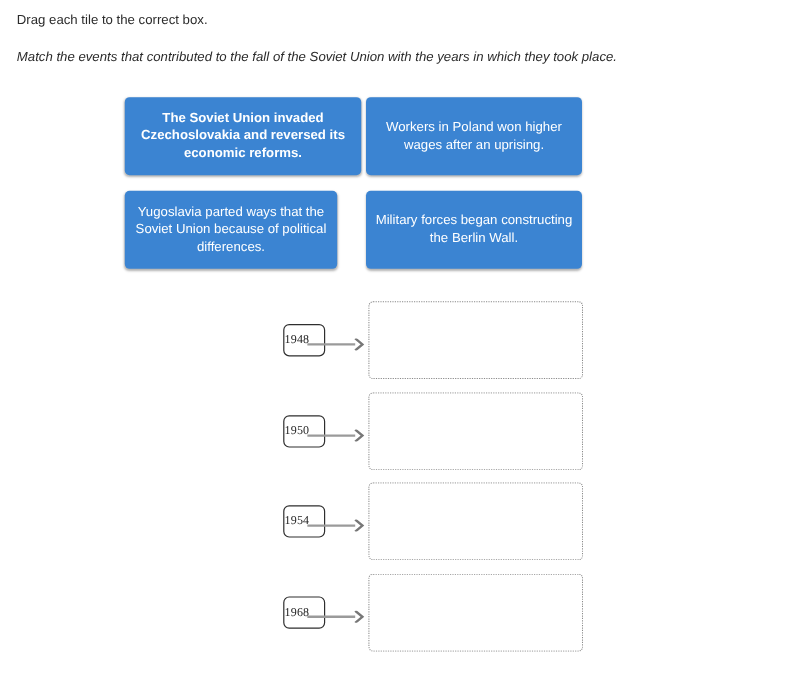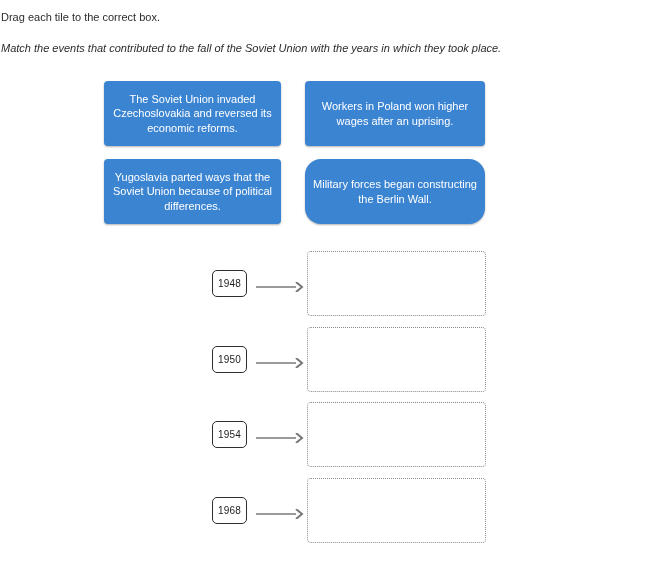--- a/index.html
+++ b/index.html
@@ -13,21 +13,21 @@
     position: relative;
     overflow: hidden;
     font-family: "Liberation Sans", sans-serif;
     color: #222222;
     -webkit-font-smoothing: antialiased;
   }
 
   
   .instruction {
     position: absolute;
-    left: 1px;
+    left: 14px;
     font-size: 11px;
     line-height: 13px;
     color: #2b2b2b;
     white-space: nowrap;
   }
   #drag-instruction { top: 11px; }
   #match-instruction { top: 42px; font-style: italic; }
 
   
   .tile {
@@ -42,51 +42,51 @@
     align-items: center;
     justify-content: center;
     box-sizing: border-box;
     padding: 4px 7px;
     box-shadow: 0 1px 2px rgba(0,0,0,0.30);
     cursor: move;
     user-select: none;
   }
   .tile-text { display: block; width: 100%; }
 
-  #tile-0 { left: 104px; top: 81px;  width: 177px; height: 65px; }
+  #tile-0 { left: 104px; top: 81px;  width: 197px; height: 65px; font-weight: bold; }
   #tile-1 { left: 305px; top: 81px;  width: 180px; height: 65px; }
   #tile-2 { left: 104px; top: 159px; width: 177px; height: 65px; }
-  #tile-3 { left: 305px; top: 159px; width: 180px; height: 65px; border-radius: 16px; }
+  #tile-3 { left: 305px; top: 159px; width: 180px; height: 65px; }
 
   
   .match-row {
     position: absolute;
     left: 0;
     width: 671px;
     height: 66px;
   }
   #row-0 { top: 251px; }
   #row-1 { top: 327px; }
   #row-2 { top: 402px; }
   #row-3 { top: 478px; }
 
   .year-chip {
     position: absolute;
-    left: 212px;
+    left: 236px;
     top: 19px;
     width: 35px;
     height: 27px;
     border: 1px solid #2e2e2e;
     border-radius: 5px;
     background: #ffffff;
     box-sizing: border-box;
     display: flex;
     align-items: center;
-    justify-content: center;
-    font-family: Liberation Sans, sans-serif;
+    justify-content: flex-start;
+    font-family: Liberation Serif, serif;
     font-size: 10px;
     color: #1d1d1d;
     letter-spacing: 0.2px;
   }
 
   .arrow {
     position: absolute;
     left: 256px;
     top: 31px;
     width: 48px;

